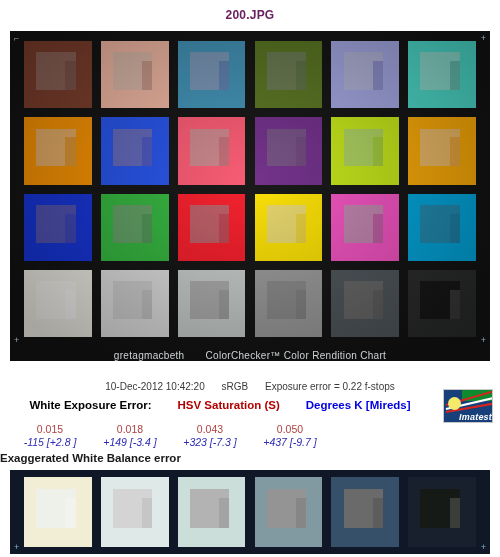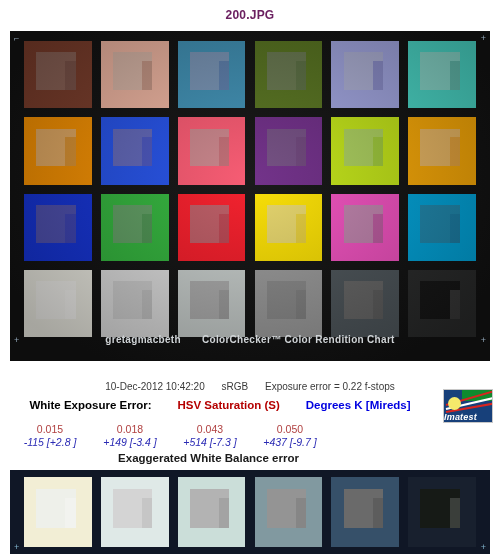--- a/index.html
+++ b/index.html
@@ -62,26 +62,26 @@
   
   .tick {
     position: absolute;
     color: #8fa3b5;
     font-size: 9px;
     line-height: 9px;
     z-index: 6;
   }
   .brandline {
     position: absolute;
-    left: 0; bottom: 16px;
+    left: 0; bottom: 0px;
     width: 100%;
     text-align: center;
     color: #cfd3d6;
     font-size: 10px;
-    font-weight: bold;
+    font-weight: normal;
     letter-spacing: 0.3px;
     z-index: 6;
     white-space: nowrap;
   }
   .brandline .b1 { margin-right: 18px; }
 
   
   #caption-1 {
     position: absolute;
     left: 0; top: 363px; width: 500px;
@@ -142,21 +142,21 @@
     position: absolute;
     left: 4px; top: 7px;
     width: 13px; height: 13px;
     border-radius: 50%;
     background: #f5e96b;
   }
   #imatest-logo .wordmark {
     position: absolute;
     left: 0; bottom: 0;
     width: 100%;
-    text-align: left;
+    text-align: right;
     font-size: 9px;
     font-style: italic;
     font-weight: bold;
     color: #ffffff;
     letter-spacing: 0.2px;
   }
 
   
   #values {
     position: absolute;
@@ -179,21 +179,21 @@
     color: #2a2ab4;
     line-height: 13px;
     white-space: nowrap;
     font-style: italic;
   }
 
   
   #caption-3 {
     position: absolute;
     left: 0; top: 452px; width: 417px;
-    text-align: center;
+    text-align: left;
     font-size: 11.5px;
     font-weight: bold;
     color: #1a1a1a;
   }
 
   
   #wb-strip {
     position: absolute;
     left: 10px; top: 470px;
     width: 480px; height: 84px;
@@ -343,21 +343,21 @@
       <div class="col">
         <div class="sat">0.015</div>
         <div class="kelvin">-115 [+2.8 ]</div>
       </div>
       <div class="col">
         <div class="sat">0.018</div>
         <div class="kelvin">+149 [-3.4 ]</div>
       </div>
       <div class="col">
         <div class="sat">0.043</div>
-        <div class="kelvin">+514 [-7.3 ]</div>
+        <div class="kelvin">+323 [-7.3 ]</div>
       </div>
       <div class="col">
         <div class="sat">0.050</div>
         <div class="kelvin">+437 [-9.7 ]</div>
       </div>
     </div>
 
   <div id="caption-3">Exaggerated White Balance error</div>
 
   <div id="wb-strip">

